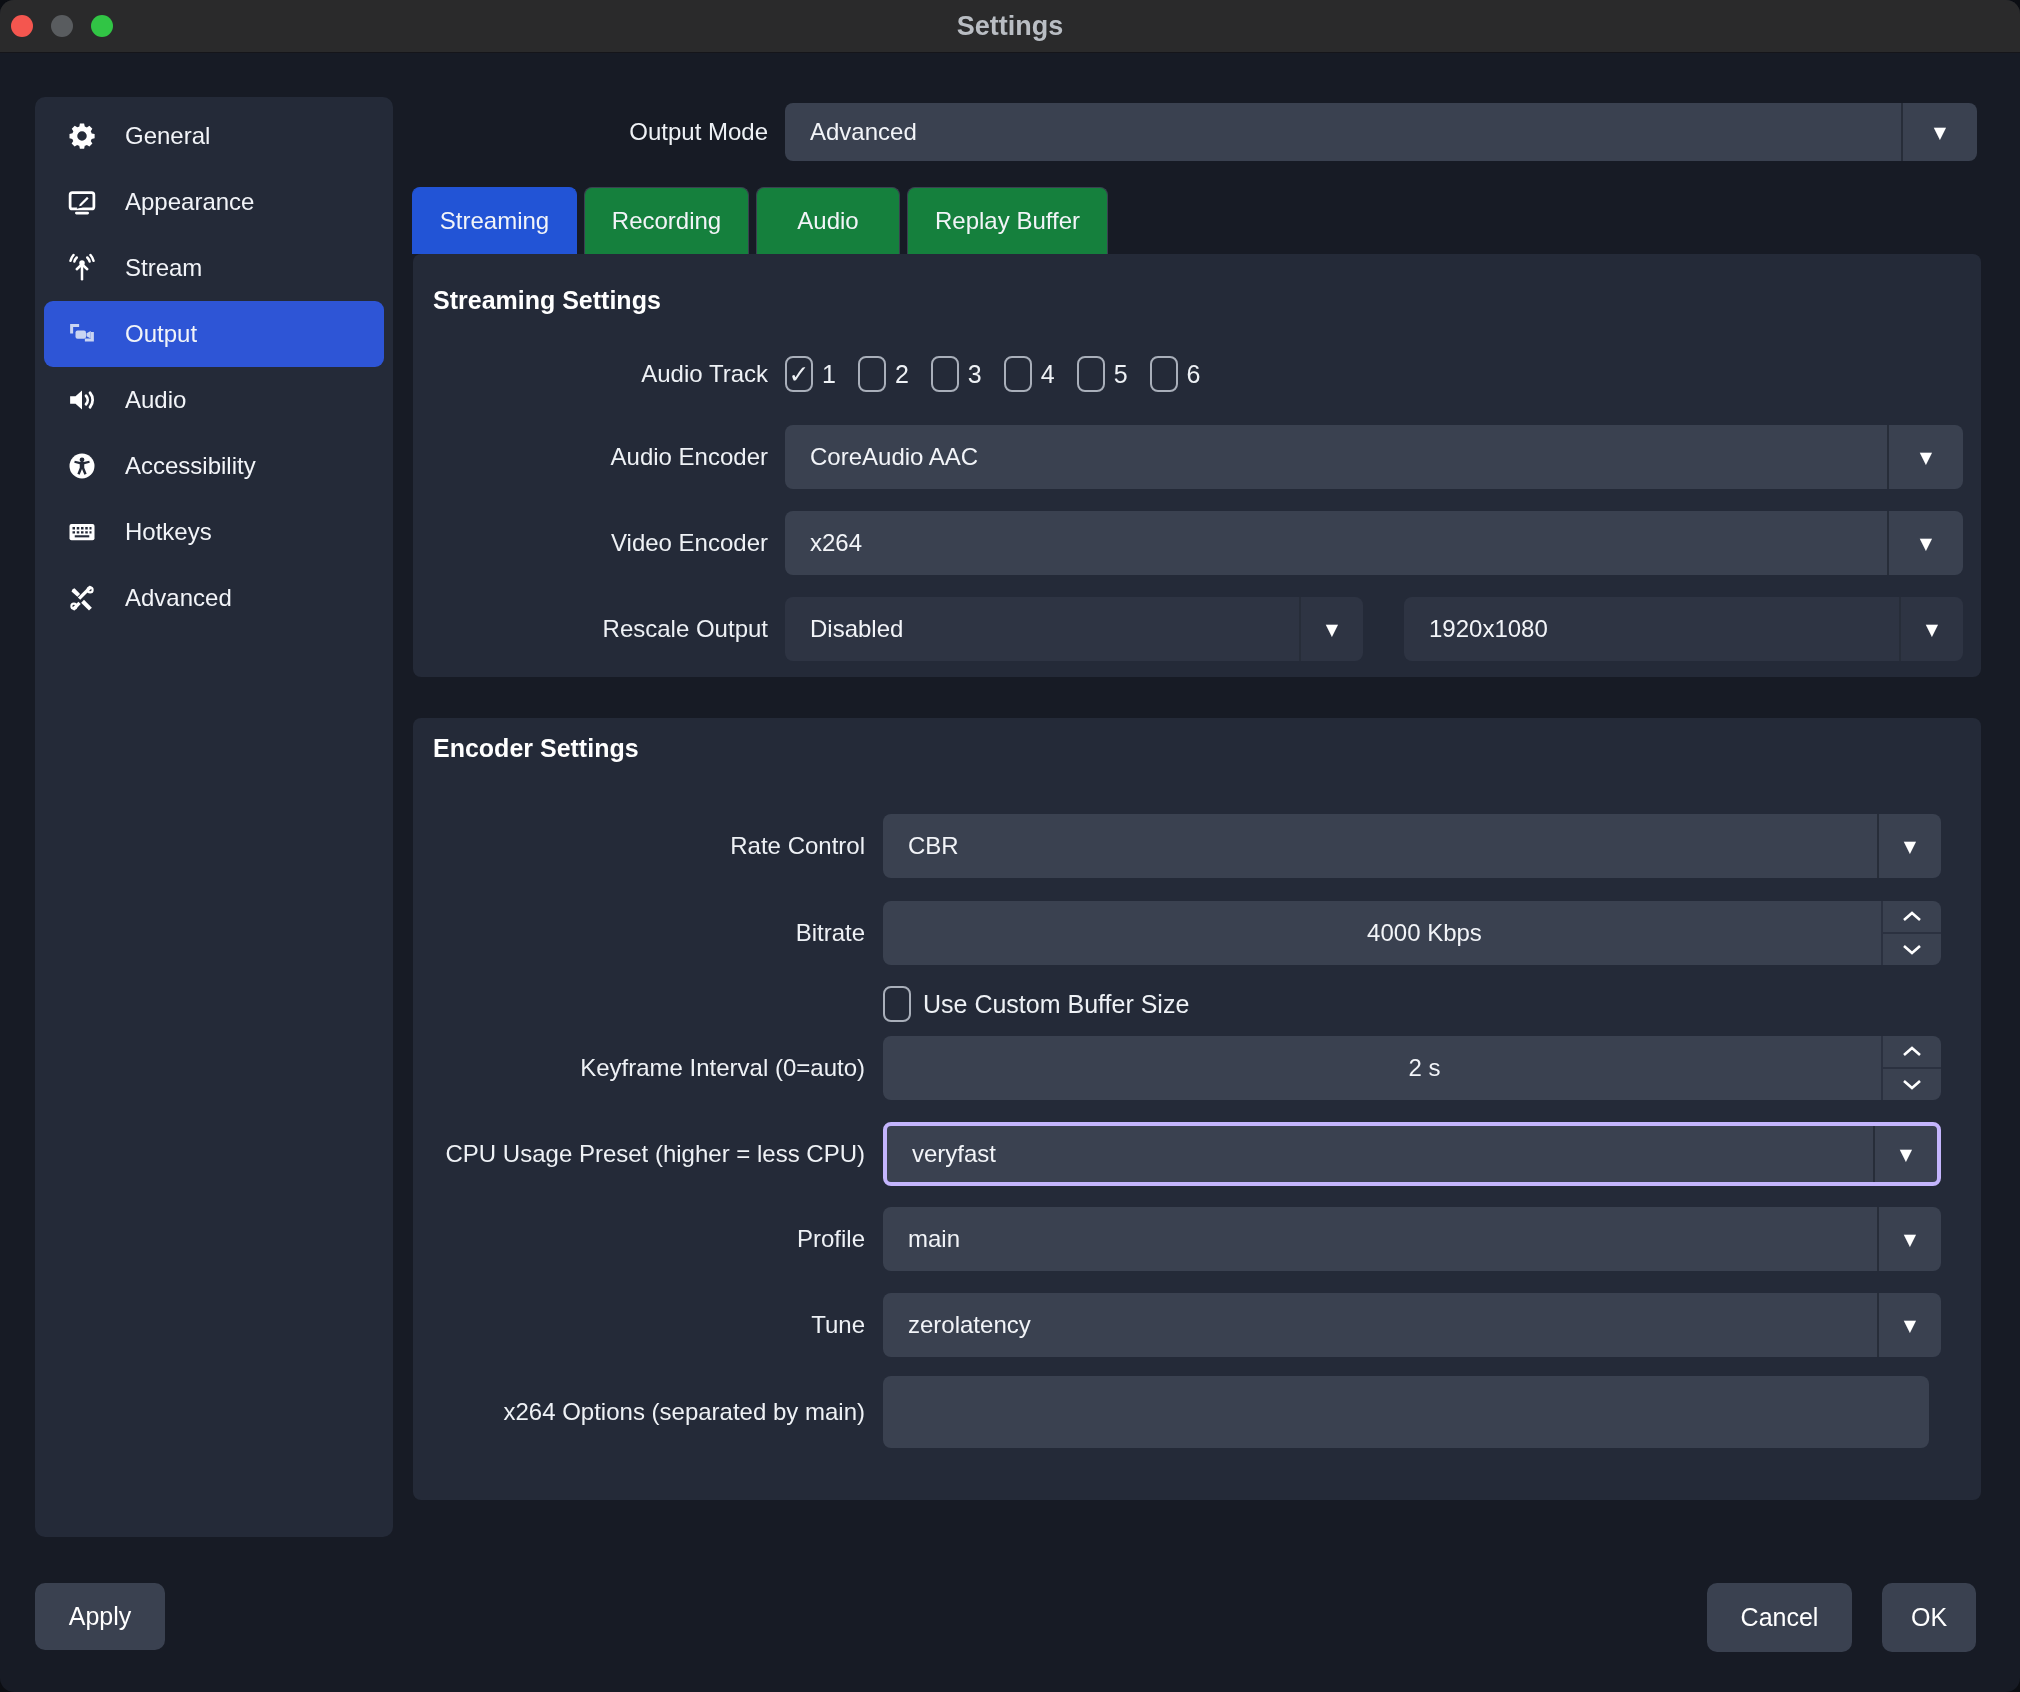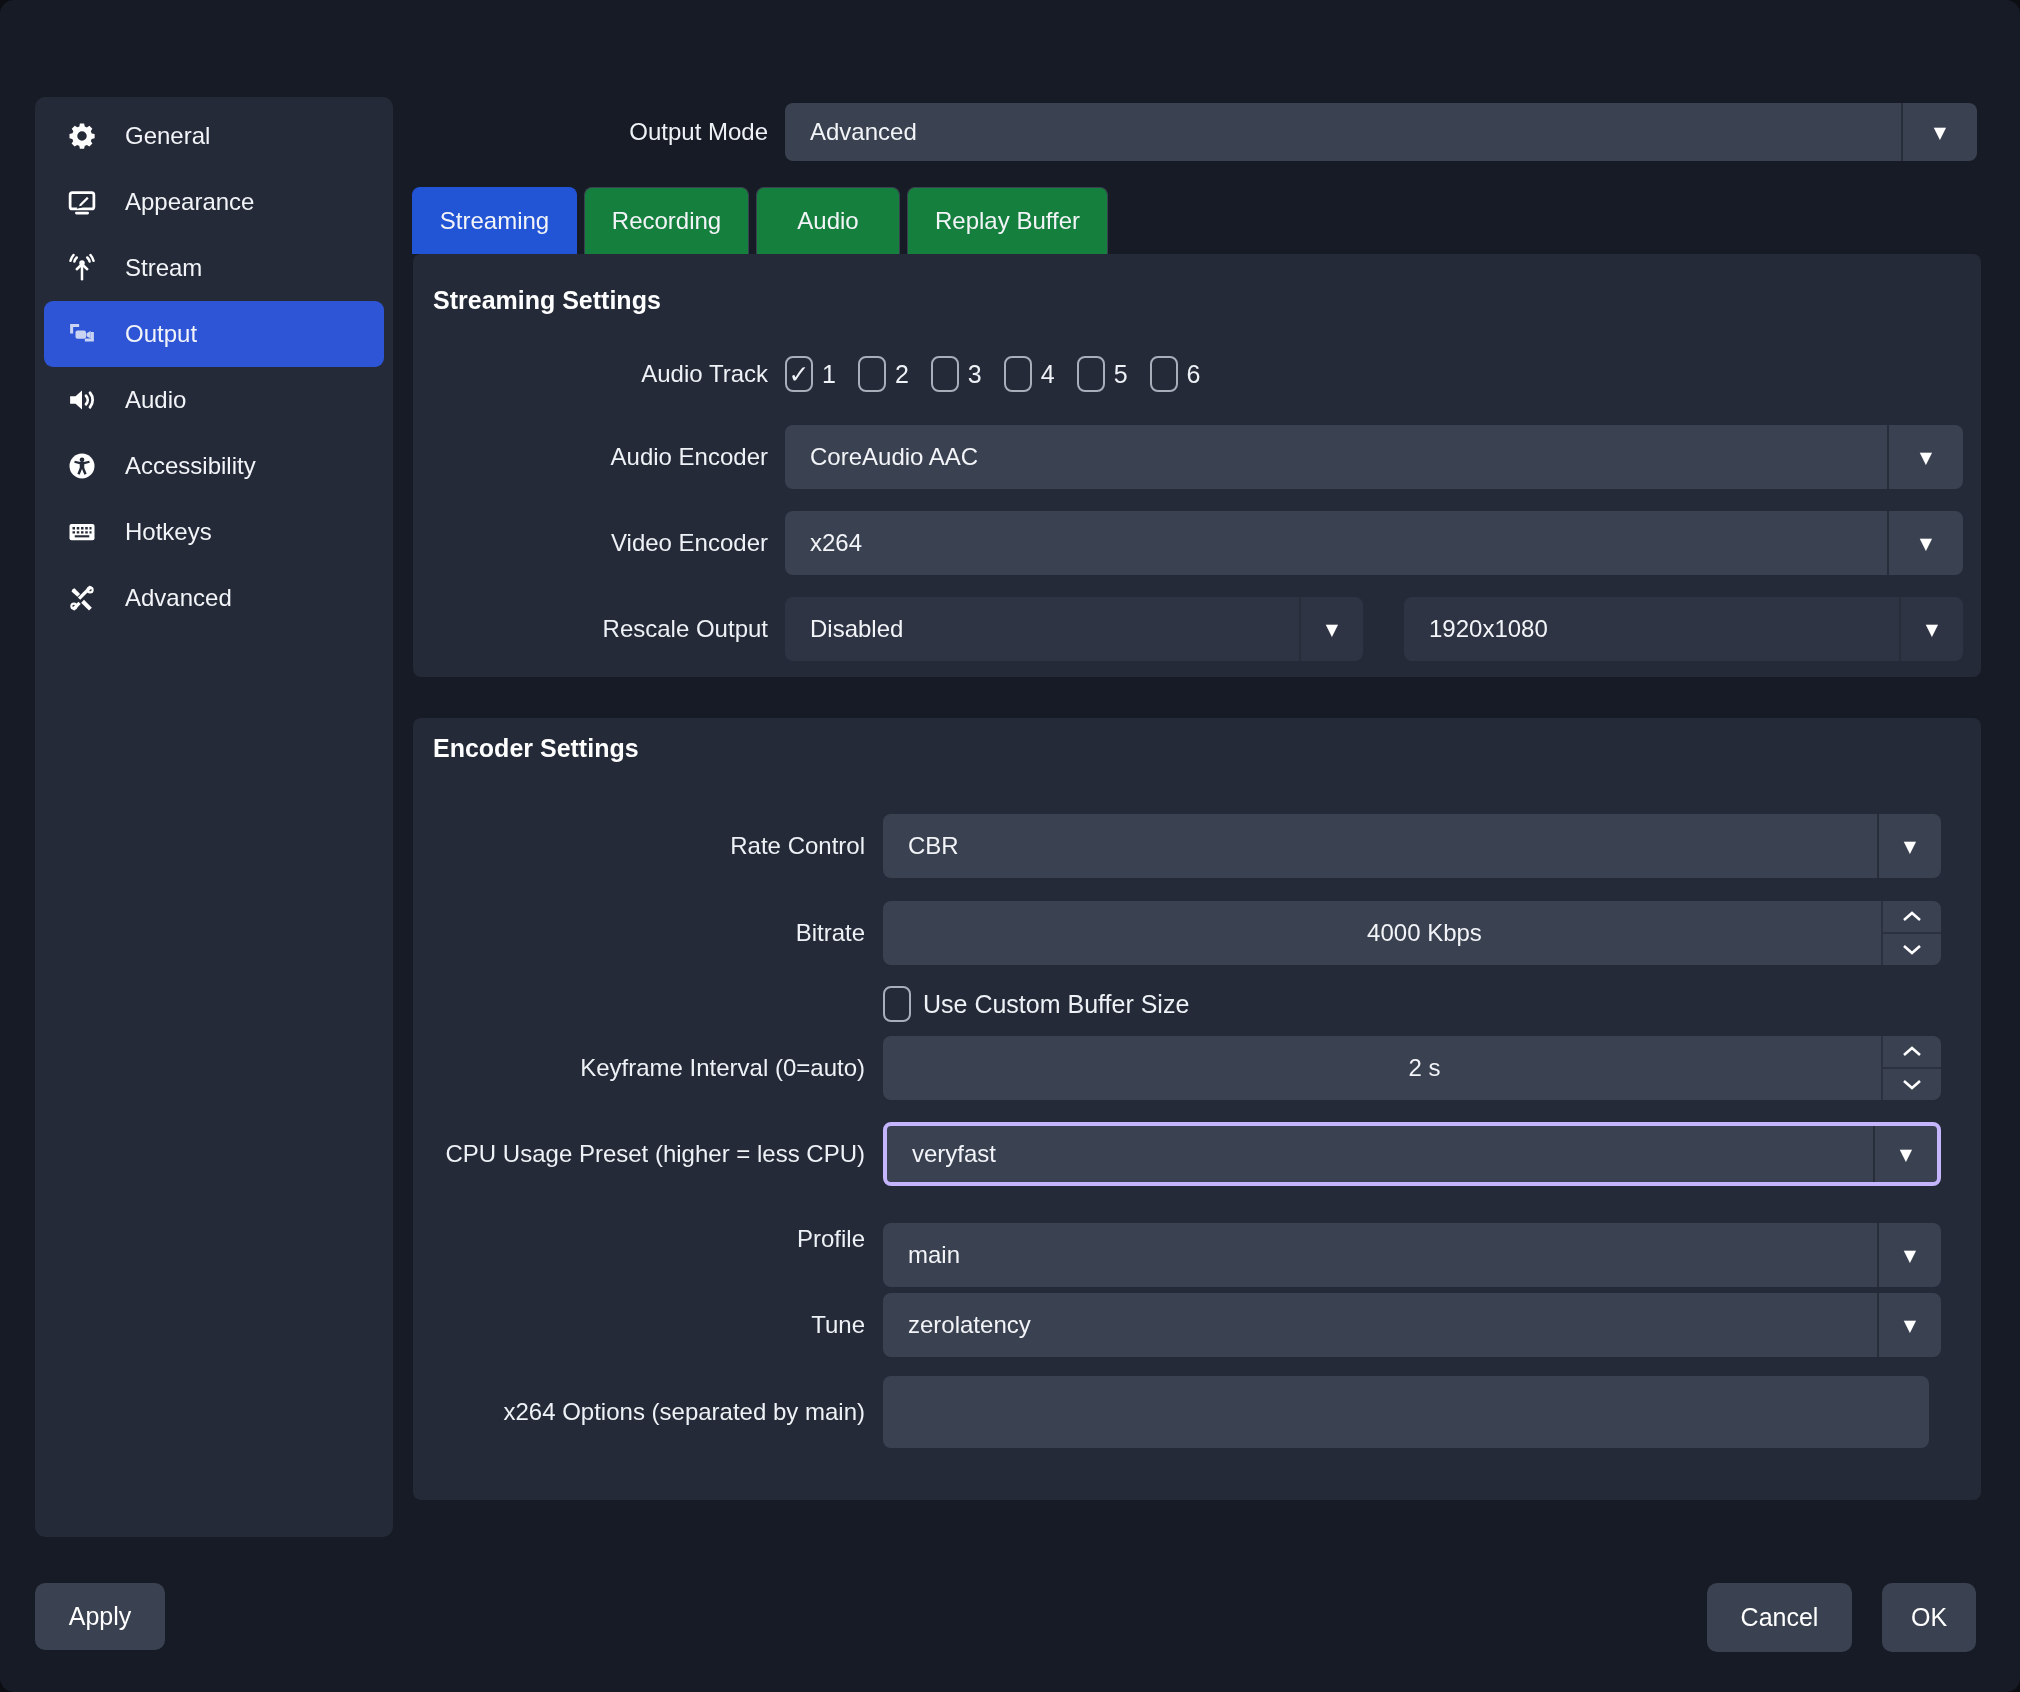--- a/index.html
+++ b/index.html
@@ -72,20 +72,28 @@
     font-size:25px;color:#ffffff;}
   .btn-apply{left:35px;top:1583px;width:130px;height:67px;}
   .btn-cancel{left:1707px;top:1583px;width:145px;height:69px;}
   .btn-ok{left:1882px;top:1583px;width:94px;height:69px;}
 </style>
 </head>
 <body>
 
 <div class="window">
 
+  <div class="titlebar">
+    <div class="lights">
+      <div class="light red"></div>
+      <div class="light gray"></div>
+      <div class="light green"></div>
+    </div>
+    <div class="title">Settings</div>
+  </div>
 
   <nav class="sidebar">
     <div class="side-item">
       <span class="icon">
         <svg viewBox="0 0 24 24" fill="currentColor">
             <path fill-rule="evenodd" d="M10.3 2h3.4l.5 2.4c.6.2 1.2.4 1.7.7l2-1.3 2.4 2.4-1.3 2c.3.5.5 1.1.7 1.7l2.4.5v3.4l-2.4.5c-.2.6-.4 1.2-.7 1.7l1.3 2-2.4 2.4-2-1.3c-.5.3-1.1.5-1.7.7l-.5 2.4h-3.4l-.5-2.4a8 8 0 0 1-1.7-.7l-2 1.3-2.4-2.4 1.3-2c-.3-.5-.5-1.1-.7-1.7L2 13.7v-3.4l2.4-.5c.2-.6.4-1.2.7-1.7l-1.3-2 2.4-2.4 2 1.3c.5-.3 1.1-.5 1.7-.7L10.3 2zm1.7 6.2a3.8 3.8 0 1 0 0 7.6 3.8 3.8 0 0 0 0-7.6z"></path>
           </svg>
       </span>
       <span>General</span>
     </div>
@@ -311,21 +319,21 @@
 
     <div class="pe-label label-cell" style="top:404px;height:64px;line-height:64px;">CPU Usage Preset (higher = less CPU)</div>
     <div class="combo slim bordered row-abs" style="left:470px;top:404px;width:1058px;height:64px;">
       <span>veryfast</span>
       <span class="arrow-zone">
           <span class="arrow">▼</span>
         </span>
     </div>
 
     <div class="pe-label label-cell" style="top:489px;height:64px;line-height:64px;">Profile</div>
-    <div class="combo slim row-abs" style="left:470px;top:505px;width:1058px;height:64px;">
+    <div class="combo slim row-abs" style="left:470px;top:489px;width:1058px;height:64px;">
       <span>main</span>
       <span class="arrow-zone">
           <span class="arrow">▼</span>
         </span>
     </div>
 
     <div class="pe-label label-cell" style="top:575px;height:64px;line-height:64px;">Tune</div>
     <div class="combo slim row-abs" style="left:470px;top:575px;width:1058px;height:64px;">
       <span>zerolatency</span>
       <span class="arrow-zone">

